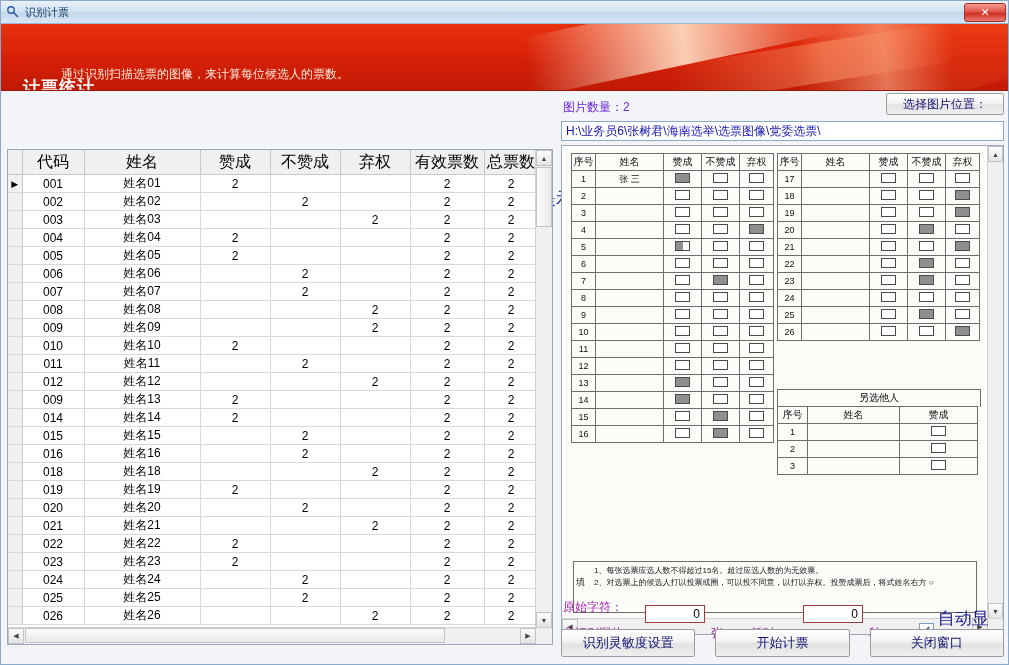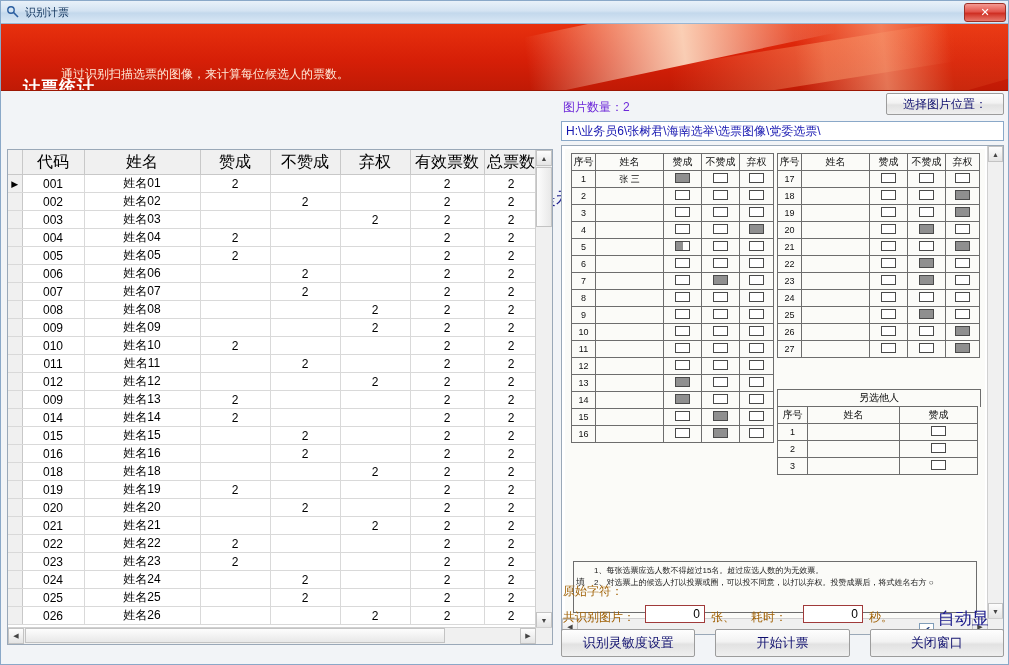--- a/index.html
+++ b/index.html
@@ -256,21 +256,21 @@
   }
   .hscroll-right{
     position:absolute;left:0;bottom:0;height:15px;width:100%;background:#f0f0f0;border-top:1px solid #d0d0d0;
   }
   .footer-btns{
     position:absolute;left:560px;top:628px;width:443px;height:44px;
     display:flex;gap:20px;
   }
   .footer-btns .btn{flex:1;height:28px;font-size:13px;}
   .statusline{
-    color:#a16207;font-size:12px;
+    color:#a21caf;font-size:12px;margin-top:16px;
   }
 </style>
 </head>
 <body>
 
 <div class="window">
 
   <div class="titlebar">
     <span class="tb-icon">
       <svg width="14" height="14" viewBox="0 0 14 14">
@@ -831,27 +831,20 @@
                 <td><span class="mark filled"></span></td>
                 <td><span class="mark"></span></td>
               </tr>
               <tr>
                 <td>26</td>
                 <td></td>
                 <td><span class="mark"></span></td>
                 <td><span class="mark"></span></td>
                 <td><span class="mark filled"></span></td>
               </tr>
-              <tr>
-                <td>27</td>
-                <td></td>
-                <td><span class="mark"></span></td>
-                <td><span class="mark"></span></td>
-                <td><span class="mark filled"></span></td>
-              </tr>
             </tbody>
         </table>
 
         <div style="position:absolute;left:212px;top:240px;width:202px;border:1px solid #6d6d6d;border-bottom:none;height:17px;line-height:17px;text-align:center;font-size:10px;font-family:Liberation Mono, monospace;">另选他人</div>
 
         <table class="ballot" style="position:absolute;left:212px;top:257px;">
           <colgroup>
               <col style="width:30px">
               <col style="width:92px">
               <col style="width:78px">

